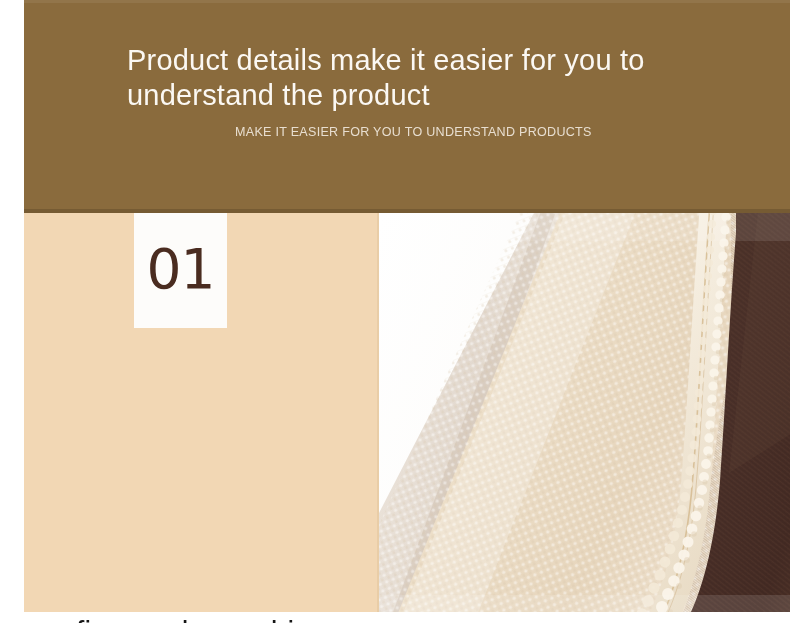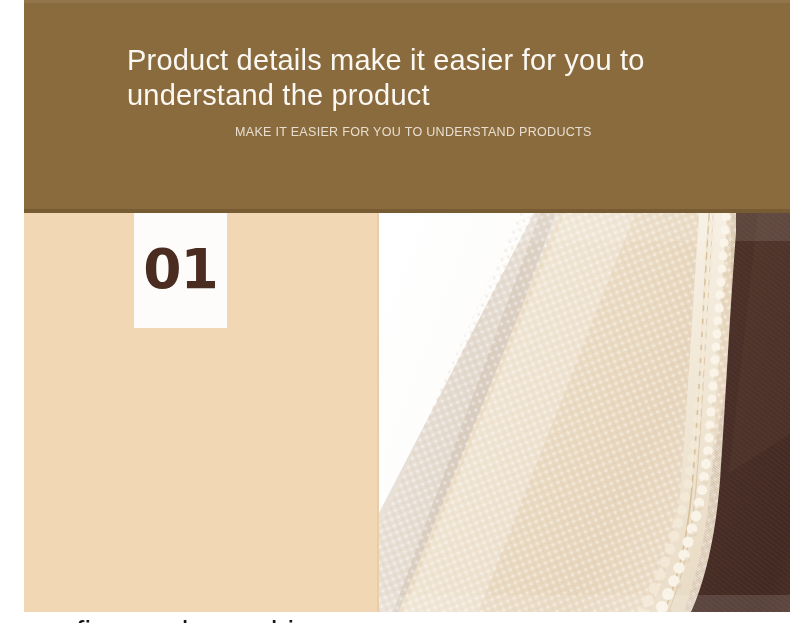--- a/index.html
+++ b/index.html
@@ -68,21 +68,21 @@
 
   
   .badge{
     position:absolute;left:110px;top:0px;width:93px;height:115px;
     background:#fdfcfa;
     display:flex;align-items:center;justify-content:center;
   }
   .badge-num{
     color:#4a2c20;
     font-size:55px;
-    font-weight:700;
+    font-weight:400;
     letter-spacing:-1px;
     line-height:1;
     margin-top:-3px;
     font-family:"DejaVu Sans","Liberation Sans",sans-serif;
   }
 
   
   .feature-title{
     position:absolute;left:52px;top:402px;
     color:#161616;

